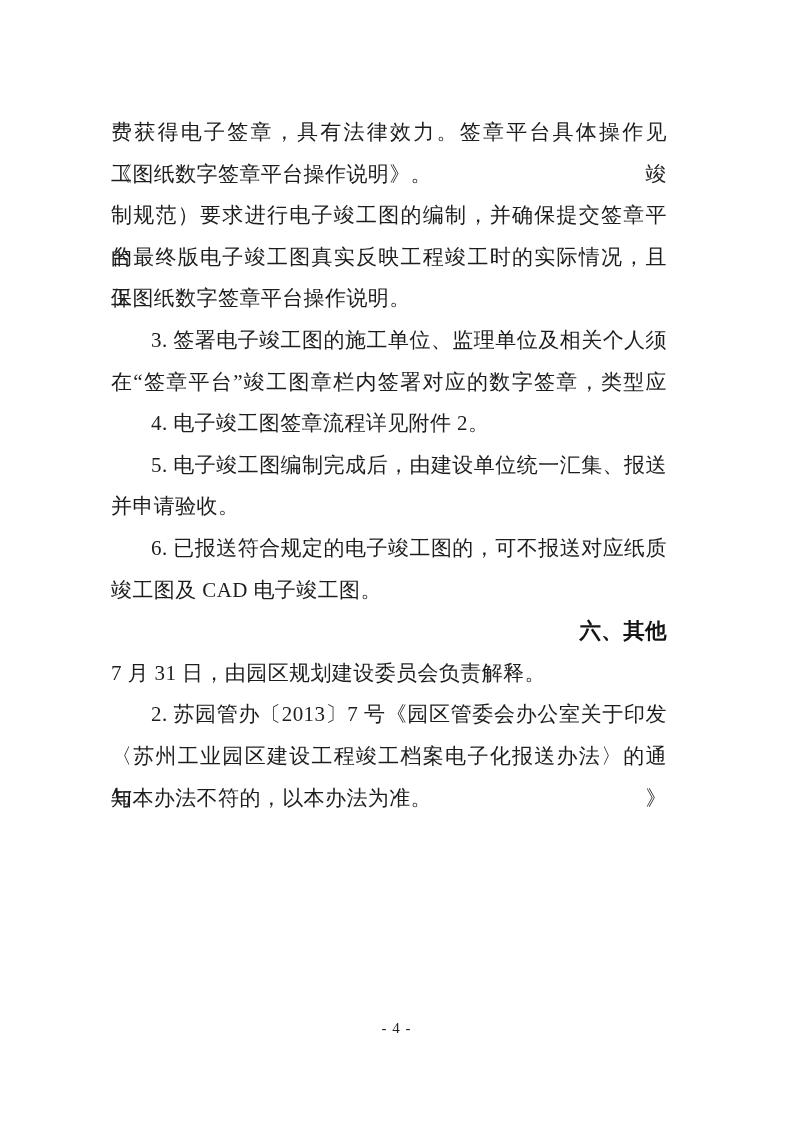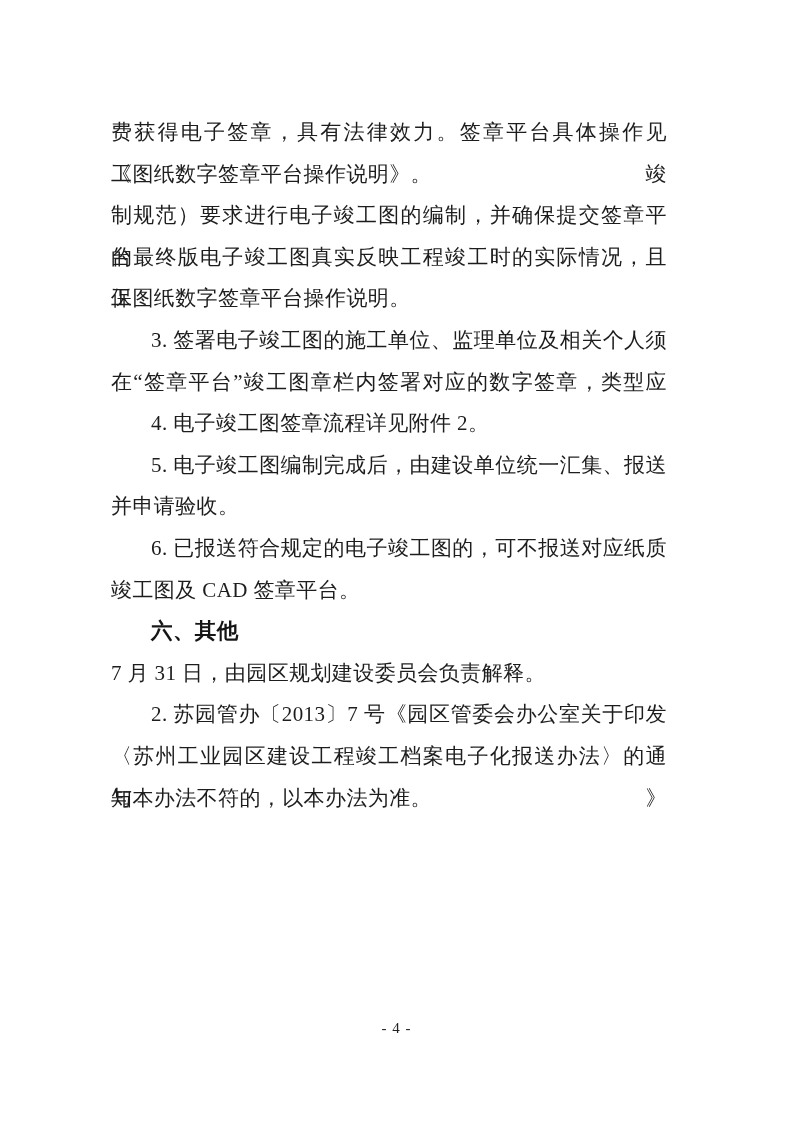--- a/index.html
+++ b/index.html
@@ -36,20 +36,21 @@
     text-align-last: justify;
   }
   .line.indent {
     text-indent: 40px;
   }
   .line.heading {
     font-family: "Liberation Sans", "DejaVu Sans", sans-serif;
     font-weight: bold;
     font-size: 21.5px;
     color: #151515;
+    text-align: right;
   }
   .page-number {
     position: absolute;
     left: 0;
     top: 1020px;
     width: 100%;
     text-align: center;
     font-size: 15px;
     color: #222222;
     letter-spacing: 1px;
@@ -65,21 +66,21 @@
       <div class="line">工图纸数字签章平台操作说明》。</div>
       <div class="line just">制规范）要求进行电子竣工图的编制，并确保提交签章平台</div>
       <div class="line just">的最终版电子竣工图真实反映工程竣工时的实际情况，且保</div>
       <div class="line">工图纸数字签章平台操作说明。</div>
       <div class="line indent just">3. 签署电子竣工图的施工单位、监理单位及相关个人须</div>
       <div class="line just">在“签章平台”竣工图章栏内签署对应的数字签章，类型应</div>
       <div class="line indent">4. 电子竣工图签章流程详见附件 2。</div>
       <div class="line indent just">5. 电子竣工图编制完成后，由建设单位统一汇集、报送</div>
       <div class="line">并申请验收。</div>
       <div class="line indent just">6. 已报送符合规定的电子竣工图的，可不报送对应纸质</div>
-      <div class="line">竣工图及 CAD 签章平台。</div>
+      <div class="line">竣工图及 CAD 电子竣工图。</div>
       <div class="line indent heading">六、其他</div>
       <div class="line">7 月 31 日，由园区规划建设委员会负责解释。</div>
       <div class="line indent just">2. 苏园管办〔2013〕7 号《园区管委会办公室关于印发</div>
       <div class="line just">〈苏州工业园区建设工程竣工档案电子化报送办法〉的通知》</div>
       <div class="line">与本办法不符的，以本办法为准。</div>
     </div>
   <div class="page-number">- 4 -</div>
 </div>
 
 </body></html>

